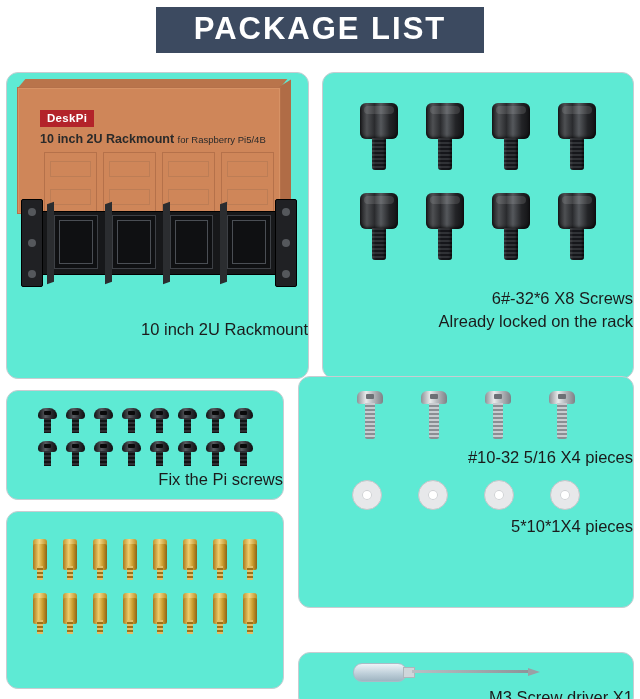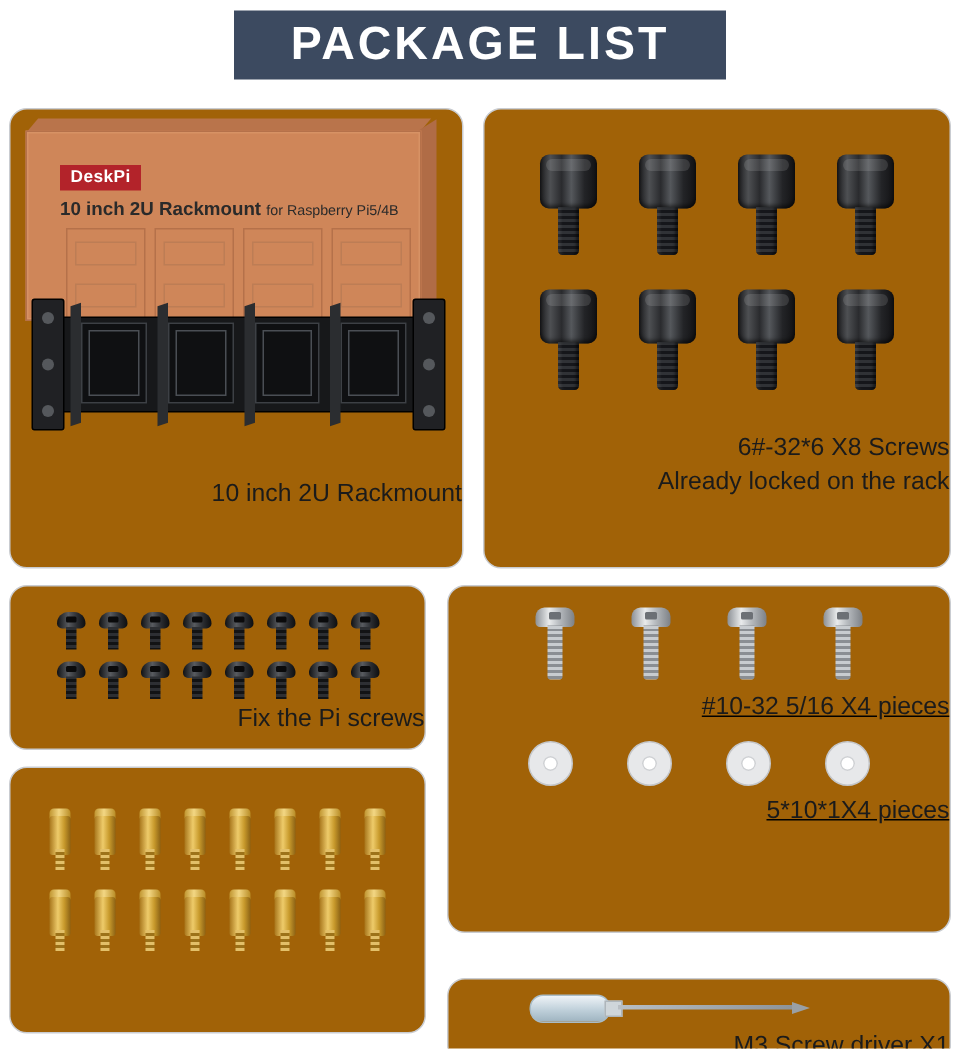--- a/index.html
+++ b/index.html
@@ -42,36 +42,36 @@
   .grid {
     position: absolute;
     top: 64px;
     left: 6px;
     width: 628px;
   }
   .card {
     position: absolute;
     border: 1px solid #c9ccd1;
     border-radius: 12px;
-    background: #a16207;
+    background: #5eead4;
     box-sizing: border-box;
     overflow: hidden;
   }
   .card-caption {
     text-align: right;
     font-size: 16.5px;
     color: #1b1b1b;
     line-height: 1.28;
   }
 
   
   #card-rackmount { left: 0px;   top: 8px;   width: 303px; height: 307px; }
   #card-screws6   { left: 316px; top: 8px;   width: 312px; height: 307px; }
   #card-m25       { left: 0px;   top: 326px; width: 278px; height: 110px; }
-  #card-1032      { left: 292px; top: 326px; width: 336px; height: 232px; text-decoration: underline; }
+  #card-1032      { left: 292px; top: 312px; width: 336px; height: 232px; }
   #card-standoff  { left: 0px;   top: 447px; width: 278px; height: 178px; }
   #card-driver    { left: 292px; top: 588px; width: 336px; height: 57px; }
 
   
   .rack-visual {
     position: relative;
     width: 100%;
     height: 240px;
   }
   .box {

